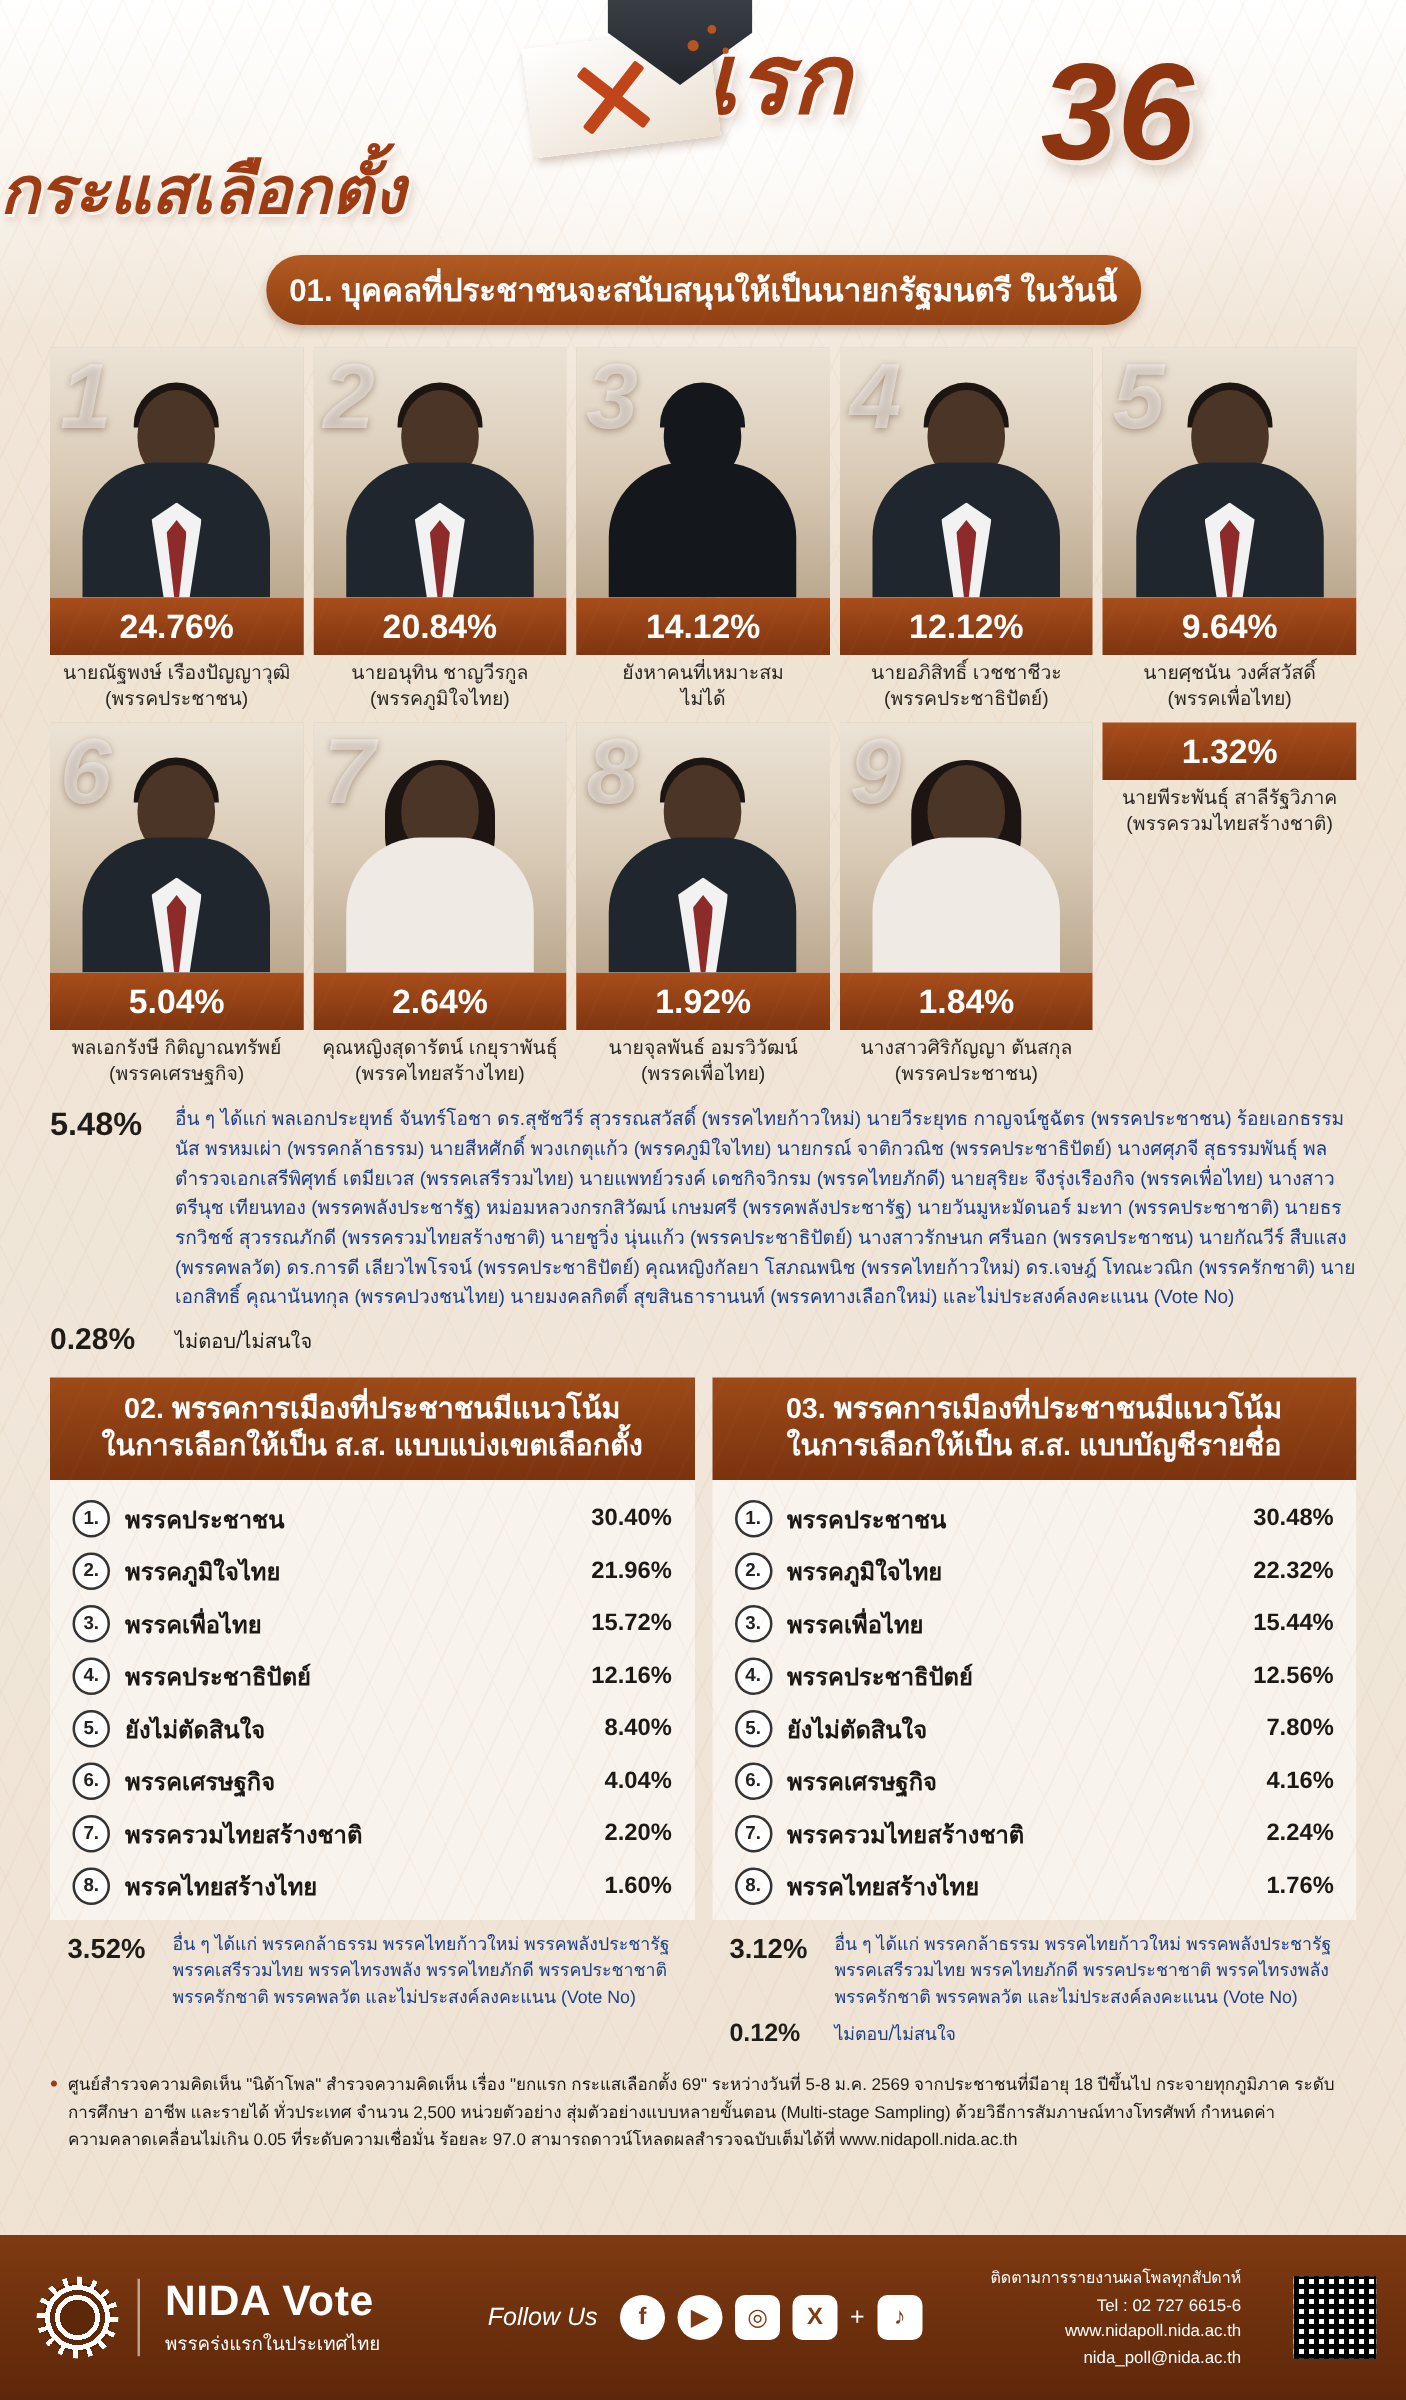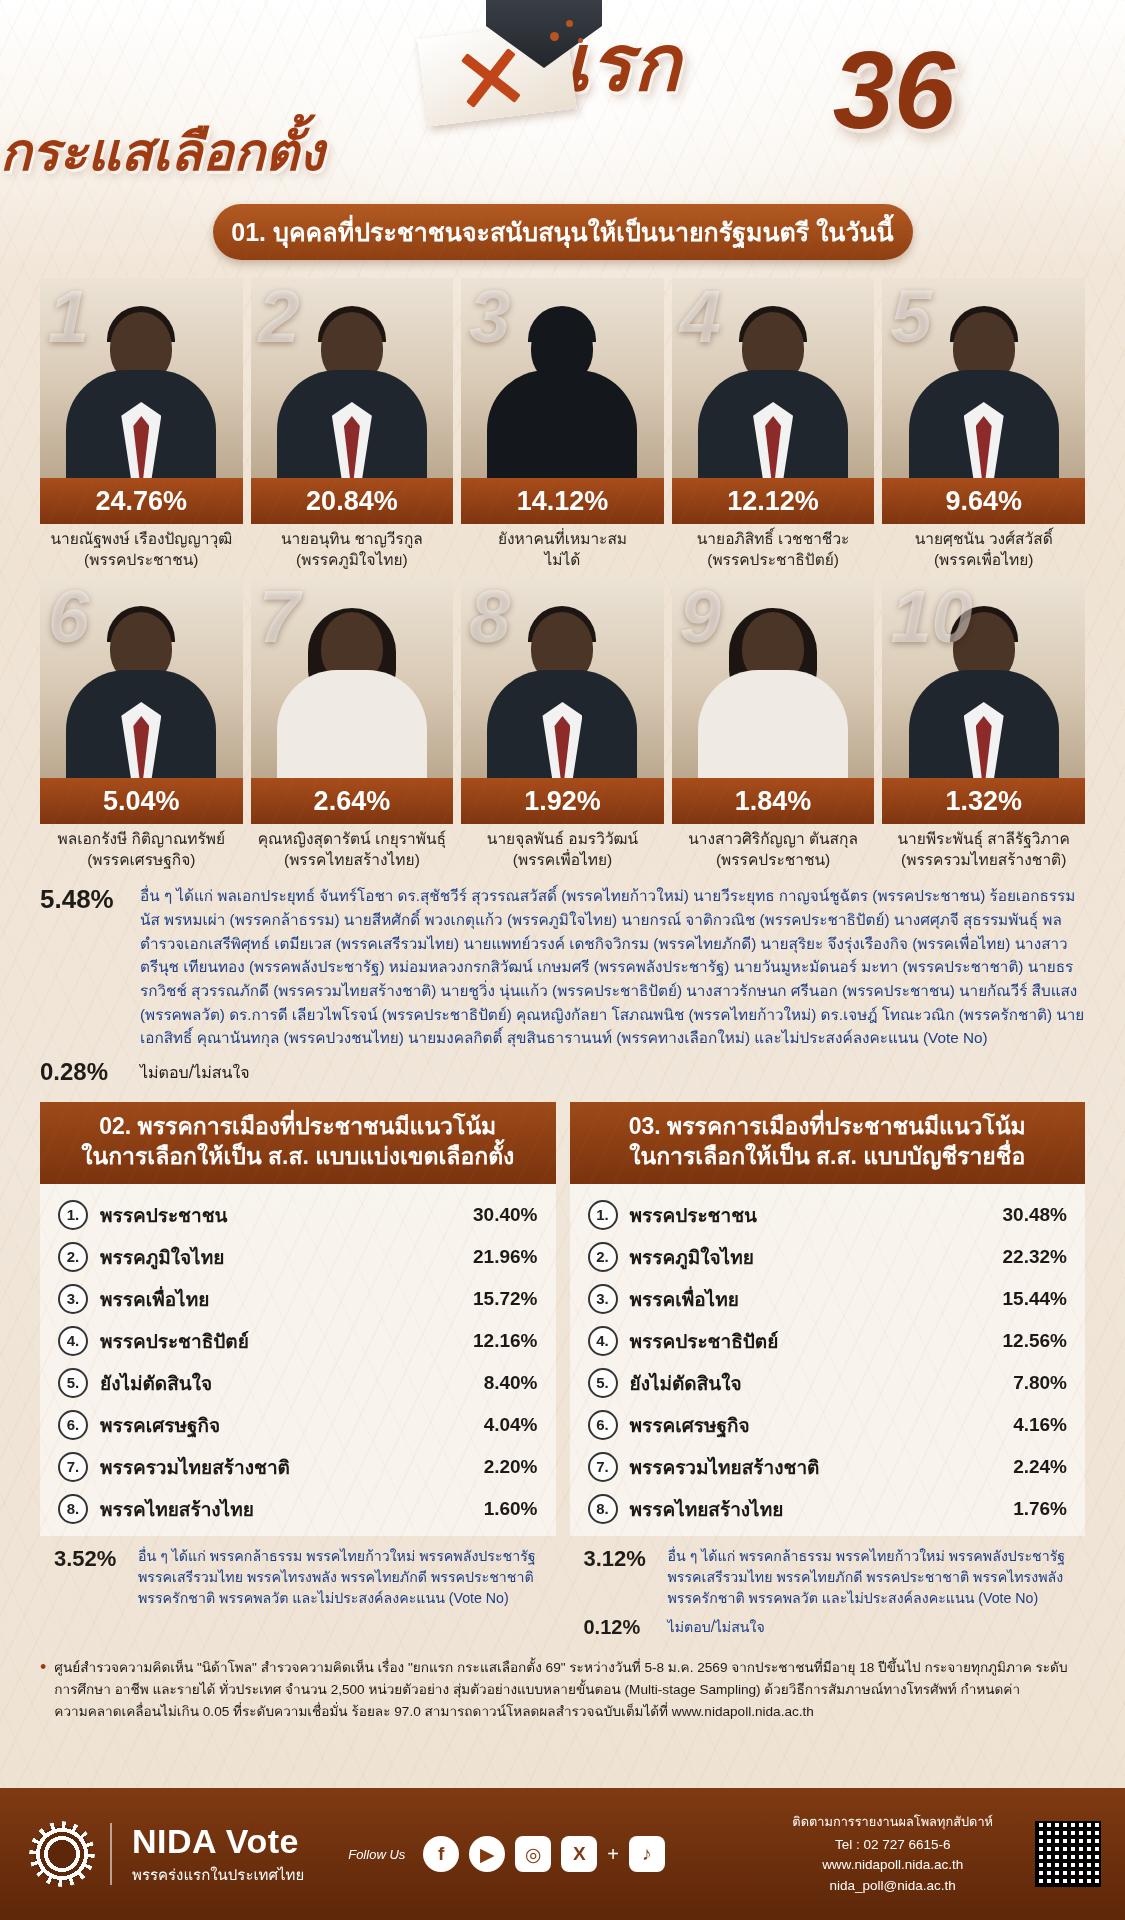--- a/index.html
+++ b/index.html
@@ -226,28 +226,28 @@
   .gear::after{
     content:""; position:absolute; inset:-5px; border-radius:50%;
     background:
       repeating-conic-gradient(#fff 0deg 7deg, rgba(0,0,0,0) 7deg 22.5deg);
     -webkit-mask: radial-gradient(circle, transparent 0 26px, #000 26px);
     mask: radial-gradient(circle, transparent 0 26px, #000 26px);
   }
   .f-divider { width:2px; height:62px; background:rgba(255,255,255,.55); margin:0 20px; }
   .f-name { font-size:34px; font-weight:bold; letter-spacing:.5px; }
   .f-tag { font-size:15px; margin-top:2px; }
-  .f-follow { font-size:13px; font-style:italic; margin-left:44px; }
+  .f-follow { font-size:20px; font-style:italic; margin-left:86px; }
   .f-socials { display:flex; gap:10px; align-items:center; margin-left:18px; }
   .sico {
     width:36px; height:36px; border-radius:8px; background:#fff; color:#7f3a12;
     display:flex; align-items:center; justify-content:center; font-size:19px; font-weight:bold;
   }
   .sico.circle{ border-radius:50%; }
-  .f-right { margin-left:auto; padding-right:26px; text-align:center; font-size:13.5px; line-height:1.5; }
+  .f-right { margin-left:auto; padding-right:26px; text-align:right; font-size:13.5px; line-height:1.5; }
   .f-right .cap { font-size:12.8px; margin-bottom:4px; }
   .qr {
     width:66px; height:66px; background:#fff; margin-left:16px;
     background-image:
       repeating-linear-gradient(90deg,#000 0 4px,#fff 4px 8px),
       repeating-linear-gradient(0deg,#000 0 4px,#fff 4px 8px);
     background-blend-mode: multiply;
   }
   .f-rightwrap { margin-left:auto; display:flex; align-items:center; padding-right:24px; }
 </style>
@@ -421,31 +421,20 @@
             <div class="shirt"></div>
           </div>
         <div class="rank">9</div>
       </div>
       <div class="pct">1.84%</div>
       <div class="cname">นางสาวศิริกัญญา ตันสกุล</div>
       <div class="cparty">(พรรคประชาชน)</div>
     </div>
 
     <div class="cand">
-      <div class="photo">
-        <div class="bgfade"></div>
-        <div class="silo">
-            <div class="hair"></div>
-            <div class="head"></div>
-            <div class="body"></div>
-            <div class="shirt"></div>
-            <div class="tie"></div>
-          </div>
-        <div class="rank">10</div>
-      </div>
       <div class="pct">1.32%</div>
       <div class="cname">นายพีระพันธุ์ สาลีรัฐวิภาค</div>
       <div class="cparty">(พรรครวมไทยสร้างชาติ)</div>
     </div>
   </div>
 
   <div class="others">
     <div class="big">5.48%</div>
     <div class="txt">อื่น ๆ ได้แก่ พลเอกประยุทธ์ จันทร์โอชา ดร.สุชัชวีร์ สุวรรณสวัสดิ์ (พรรคไทยก้าวใหม่) นายวีระยุทธ กาญจน์ชูฉัตร (พรรคประชาชน) ร้อยเอกธรรมนัส พรหมเผ่า (พรรคกล้าธรรม) นายสีหศักดิ์ พวงเกตุแก้ว (พรรคภูมิใจไทย) นายกรณ์ จาติกวณิช (พรรคประชาธิปัตย์) นางศศุภจี สุธรรมพันธุ์ พลตำรวจเอกเสรีพิศุทธ์ เตมียเวส (พรรคเสรีรวมไทย) นายแพทย์วรงค์ เดชกิจวิกรม (พรรคไทยภักดี) นายสุริยะ จึงรุ่งเรืองกิจ (พรรคเพื่อไทย) นางสาวตรีนุช เทียนทอง (พรรคพลังประชารัฐ) หม่อมหลวงกรกสิวัฒน์ เกษมศรี (พรรคพลังประชารัฐ) นายวันมูหะมัดนอร์ มะทา (พรรคประชาชาติ) นายธรรกวิชช์ สุวรรณภักดี (พรรครวมไทยสร้างชาติ) นายชูวิ่ง นุ่นแก้ว (พรรคประชาธิปัตย์) นางสาวรักษนก ศรีนอก (พรรคประชาชน) นายกัณวีร์ สืบแสง (พรรคพลวัต) ดร.การดี เลียวไพโรจน์ (พรรคประชาธิปัตย์) คุณหญิงกัลยา โสภณพนิช (พรรคไทยก้าวใหม่) ดร.เจษฎ์ โทณะวณิก (พรรครักชาติ) นายเอกสิทธิ์ คุณานันทกุล (พรรคปวงชนไทย) นายมงคลกิตติ์ สุขสินธารานนท์ (พรรคทางเลือกใหม่) และไม่ประสงค์ลงคะแนน (Vote No)</div>
   </div>

